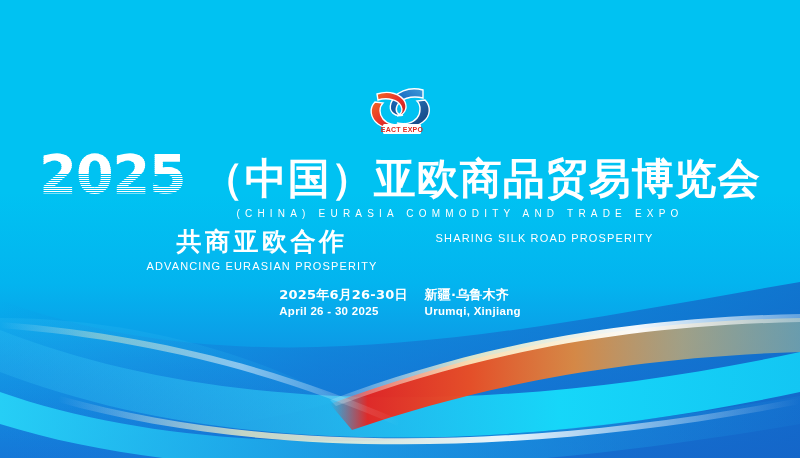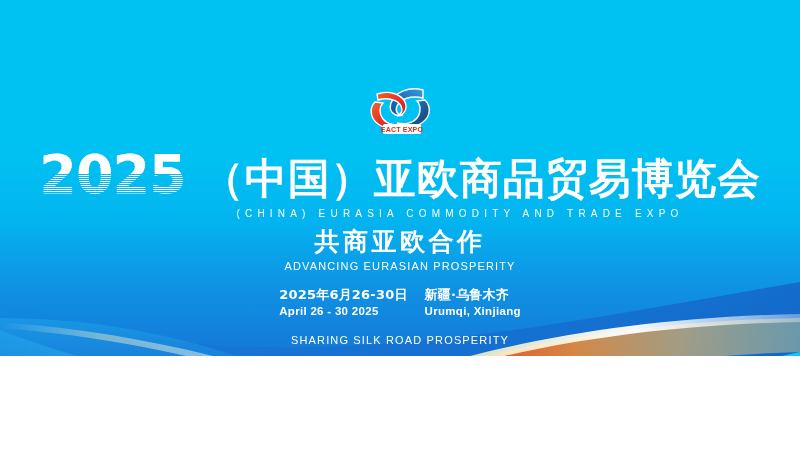--- a/index.html
+++ b/index.html
@@ -3,21 +3,21 @@
 <meta charset="utf-8">
 <style>
   html, body {
     margin: 0;
     padding: 0;
     background: #ffffff;
   }
   .poster {
     position: relative;
     width: 800px;
-    height: 356px;
+    height: 458px;
     overflow: hidden;
     font-family: "Liberation Sans", "DejaVu Sans", sans-serif;
     background: linear-gradient(180deg,
                 #00c2f2 0%,
                 #00c2f2 42%,
                 #03b4ef 62%,
                 #0f93e4 80%,
                 #1578d8 100%);
   }
 
@@ -91,21 +91,20 @@
   }
 
   
   .slogans {
     position: absolute;
     left: 0; right: 0;
     top: 228px;
     display: flex;
     justify-content: center;
     gap: 58px;
-    flex-direction: column;
   }
   .slogan { text-align: center; }
   .slogan-cn {
     font-size: 25px;
     font-weight: 700;
     color: #ffffff;
     letter-spacing: 3.5px;
     font-family: "DejaVu Sans", "Liberation Sans", sans-serif;
     line-height: 1.1;
   }

